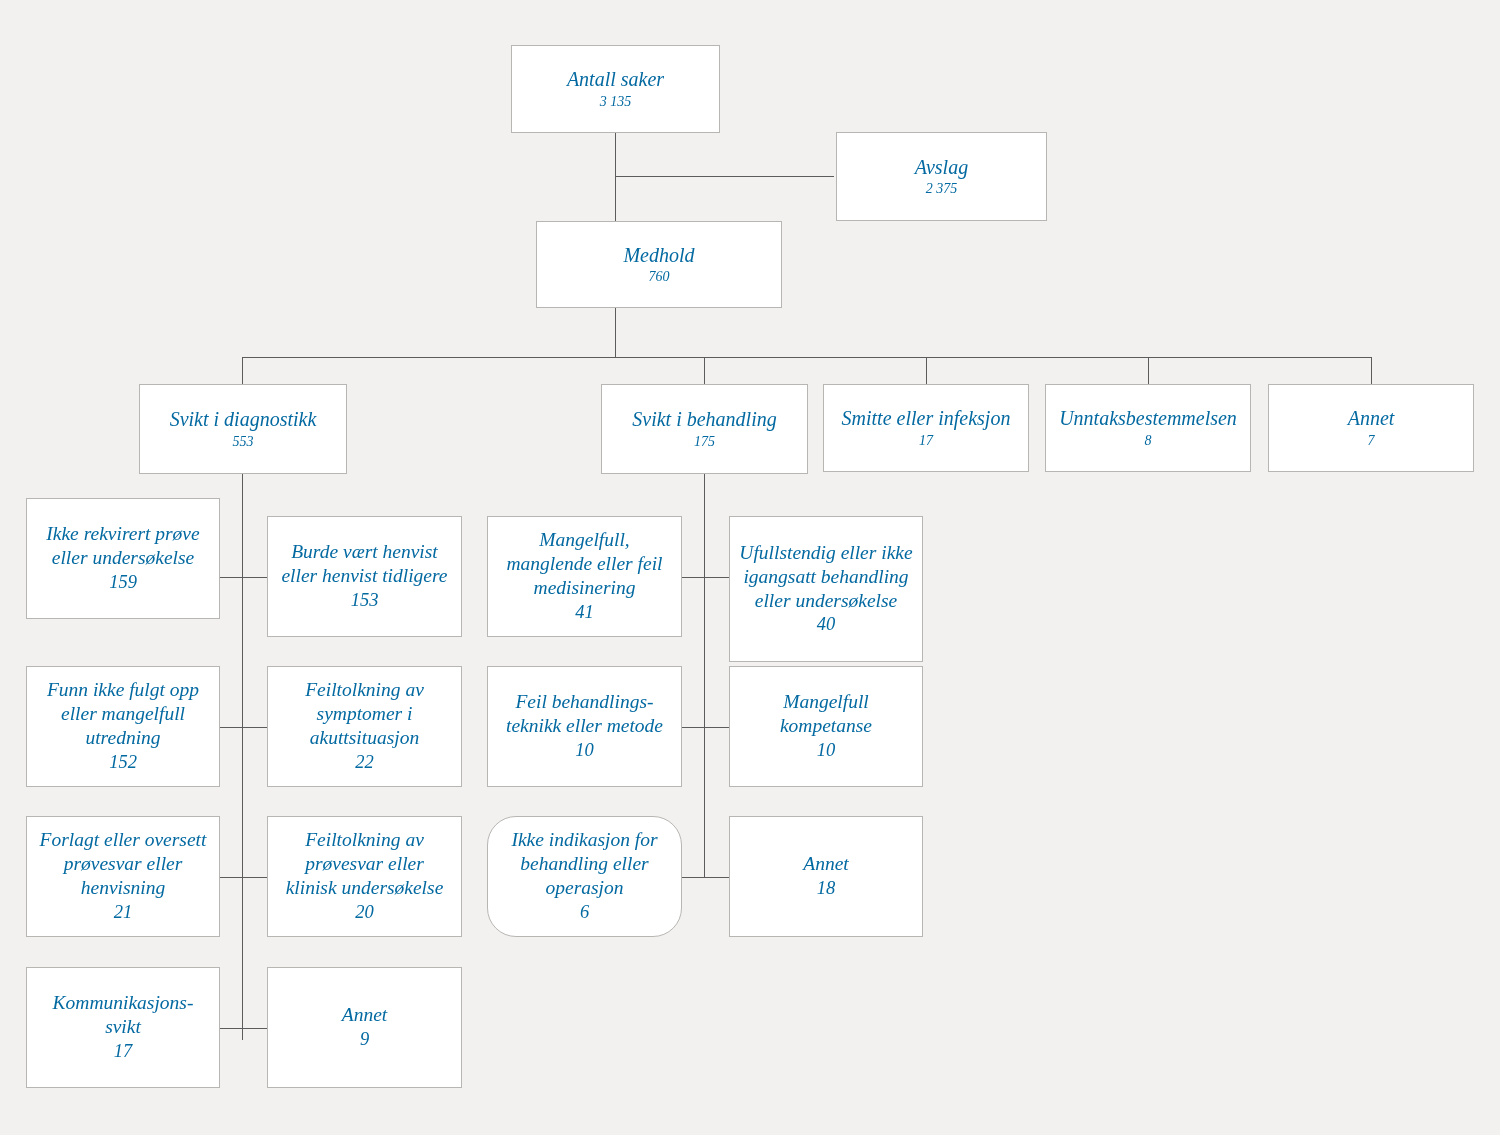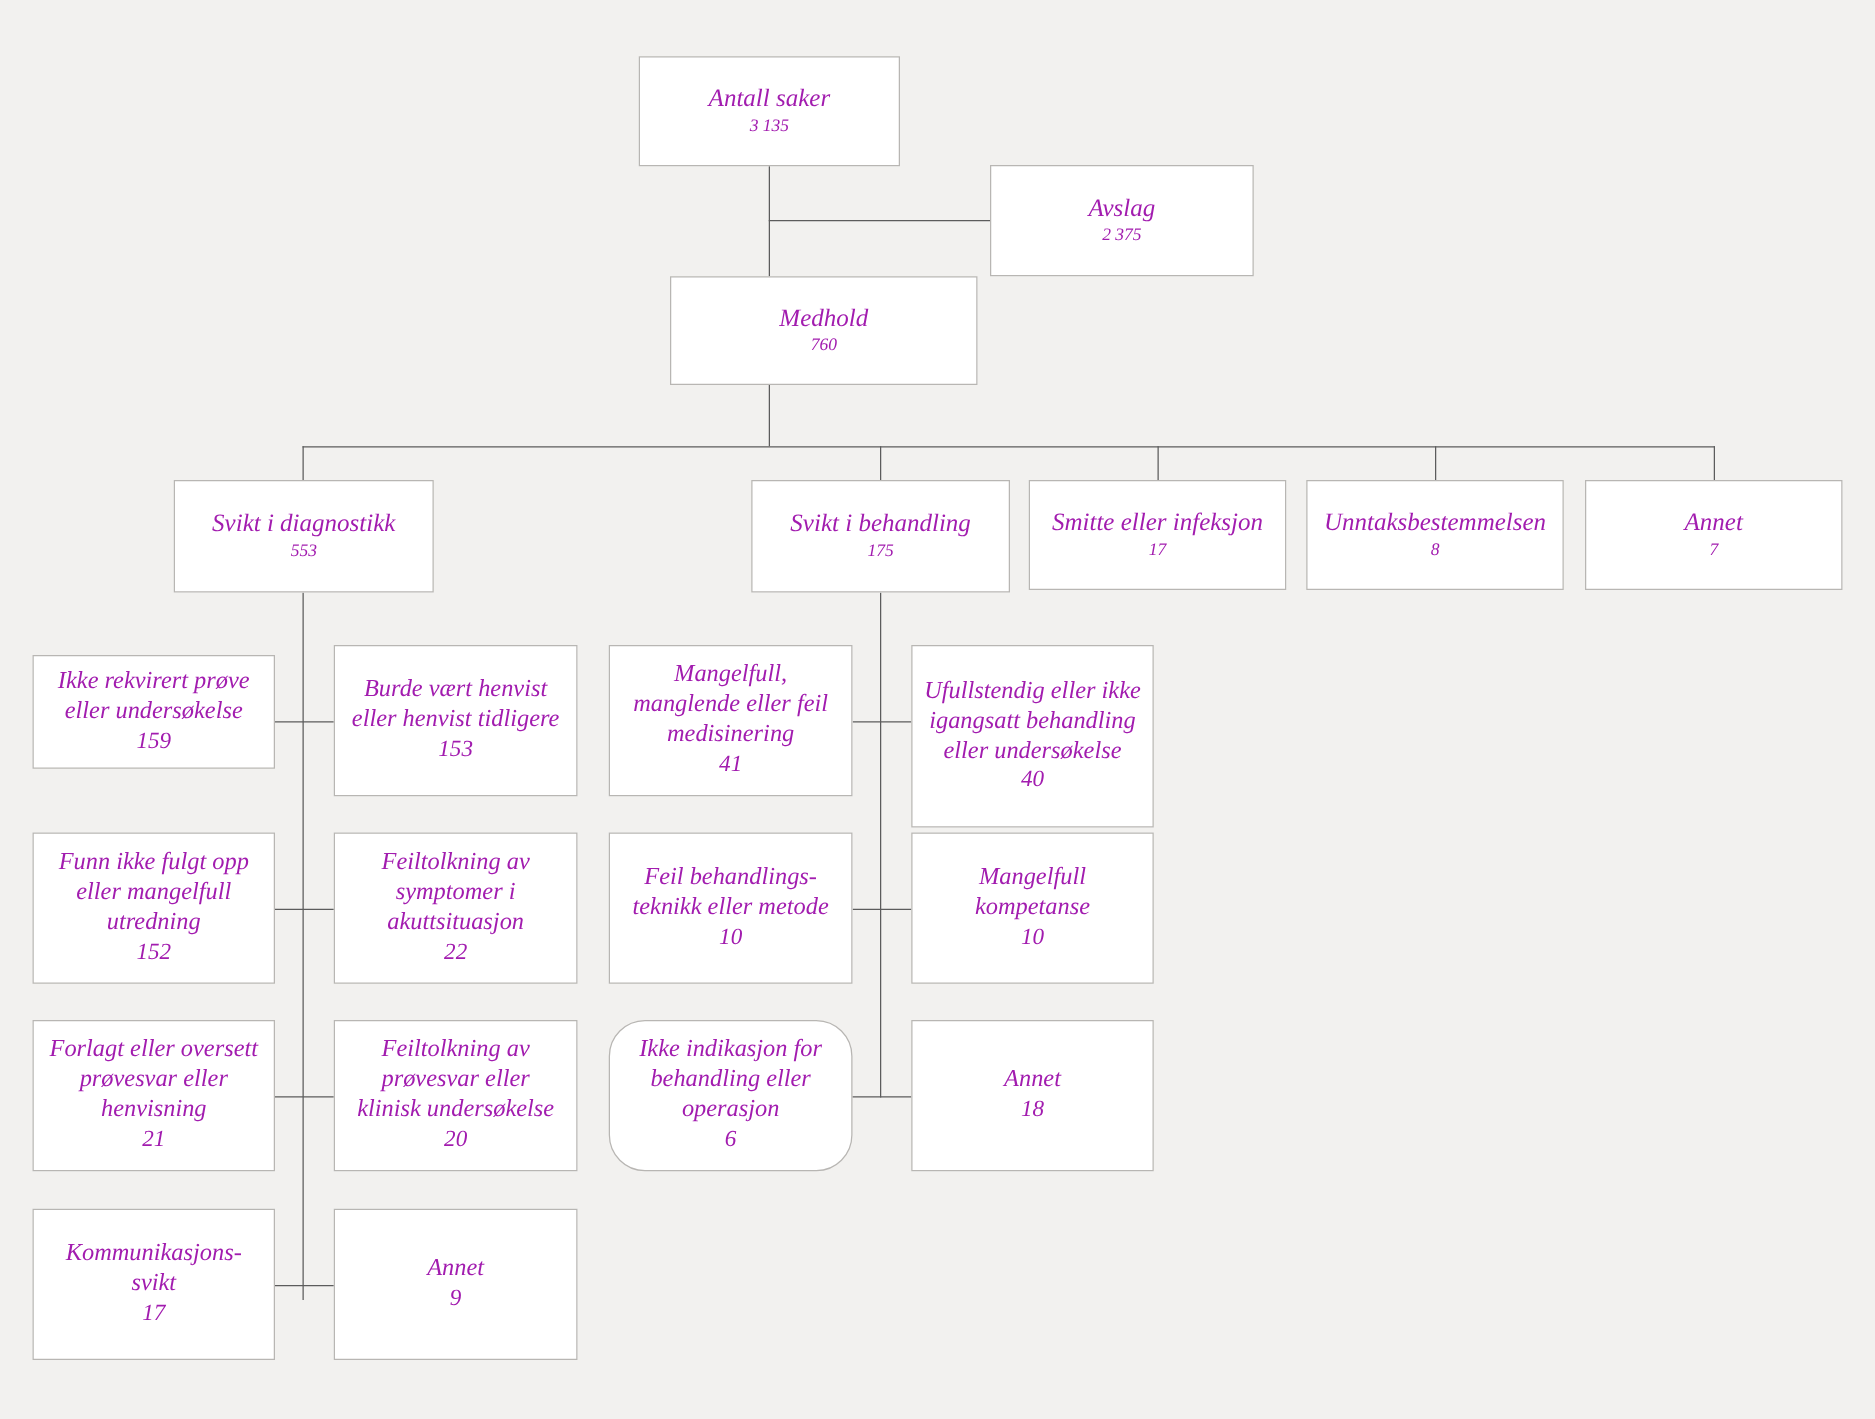--- a/index.html
+++ b/index.html
@@ -19,21 +19,21 @@
     position: absolute;
     background: #ffffff;
     border: 1px solid #b8b6b3;
     box-sizing: border-box;
     display: flex;
     flex-direction: column;
     align-items: center;
     justify-content: center;
     text-align: center;
     font-style: italic;
-    color: #a21caf;
+    color: #0369a1;
     z-index: 2;
     padding: 2px 6px;
   }
   .node .label {
     font-size: 20px;
     line-height: 1.22;
     white-space: pre-line;
   }
   .node .value {
     font-size: 14px;
@@ -75,21 +75,21 @@
   <div class="line v" style="left:704px; top:474px; height:404px;"></div>
   <div class="line h" style="left:682px; top:577px; width:48px;"></div>
   <div class="line h" style="left:682px; top:727px; width:48px;"></div>
   <div class="line h" style="left:682px; top:877px; width:48px;"></div>
 
   <div class="node" style="left:511px; top:45px; width:209px; height:88px;">
     <span class="label">Antall saker</span>
     <span class="value">3 135</span>
   </div>
 
-  <div class="node" style="left:792px; top:132px; width:211px; height:89px;">
+  <div class="node" style="left:836px; top:132px; width:211px; height:89px;">
     <span class="label">Avslag</span>
     <span class="value">2 375</span>
   </div>
 
   <div class="node" style="left:536px; top:221px; width:246px; height:87px;">
     <span class="label">Medhold</span>
     <span class="value">760</span>
   </div>
 
   <div class="node" style="left:139px; top:384px; width:208px; height:90px;">
@@ -106,21 +106,21 @@
   </div>
   <div class="node" style="left:1045px; top:384px; width:206px; height:88px;">
     <span class="label">Unntaksbestemmelsen</span>
     <span class="value">8</span>
   </div>
   <div class="node" style="left:1268px; top:384px; width:206px; height:88px;">
     <span class="label">Annet</span>
     <span class="value">7</span>
   </div>
 
-  <div class="node leaf" style="left:26px; top:524px; width:194px; height:91px;align-items:center;">
+  <div class="node leaf" style="left:26px; top:498px; width:194px; height:121px;align-items:center;">
     <span class="label">Ikke rekvirert prøve
 eller undersøkelse</span>
     <span class="value">159</span>
   </div>
   <div class="node leaf" style="left:267px; top:516px; width:195px; height:121px;">
     <span class="label">Burde vært henvist
 eller henvist tidligere</span>
     <span class="value">153</span>
   </div>
 

